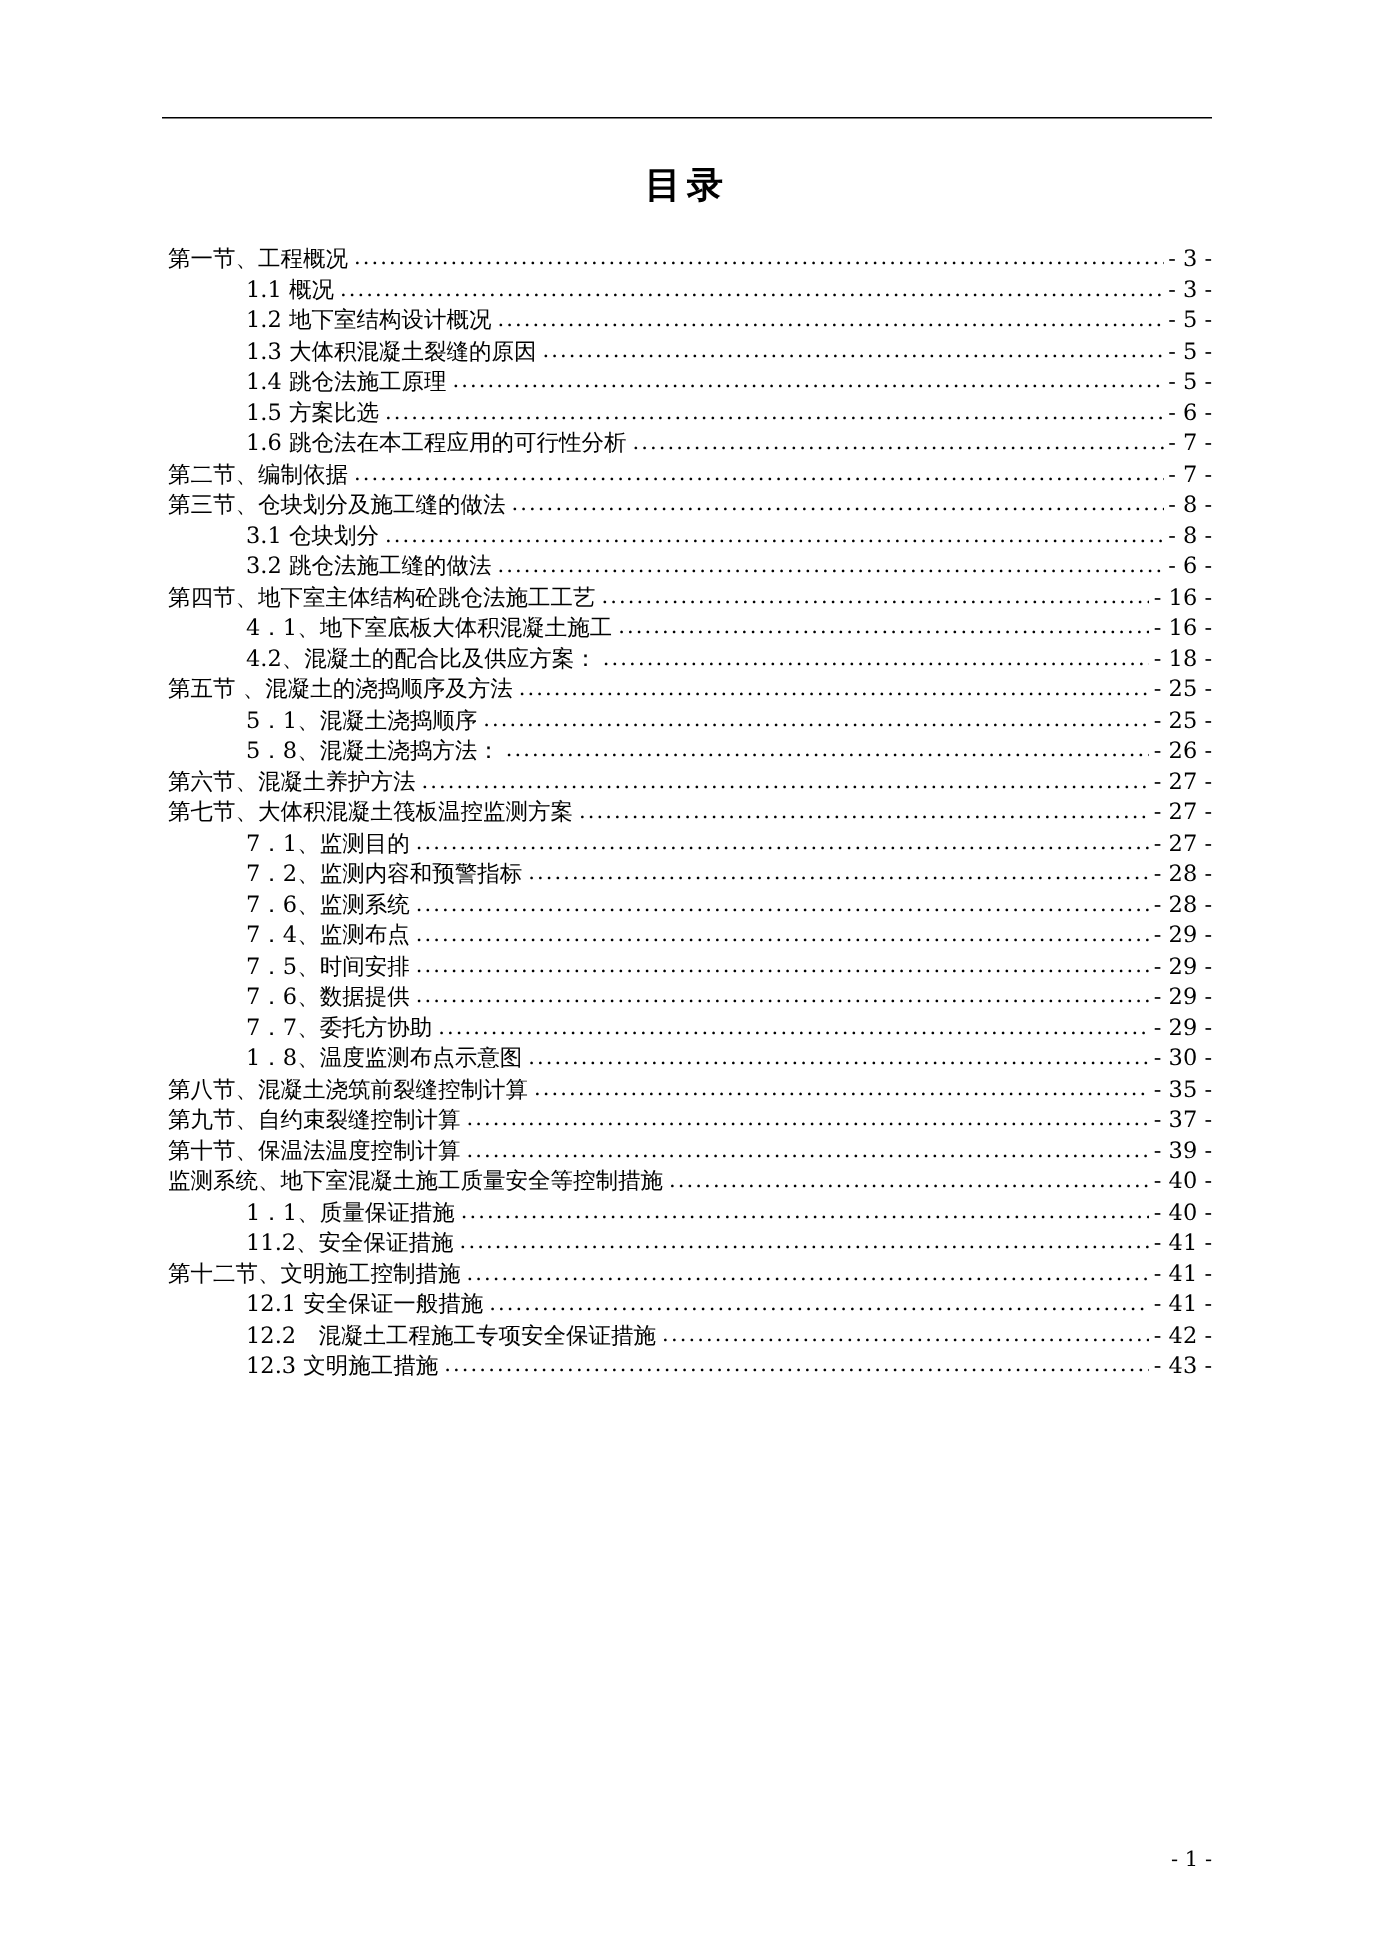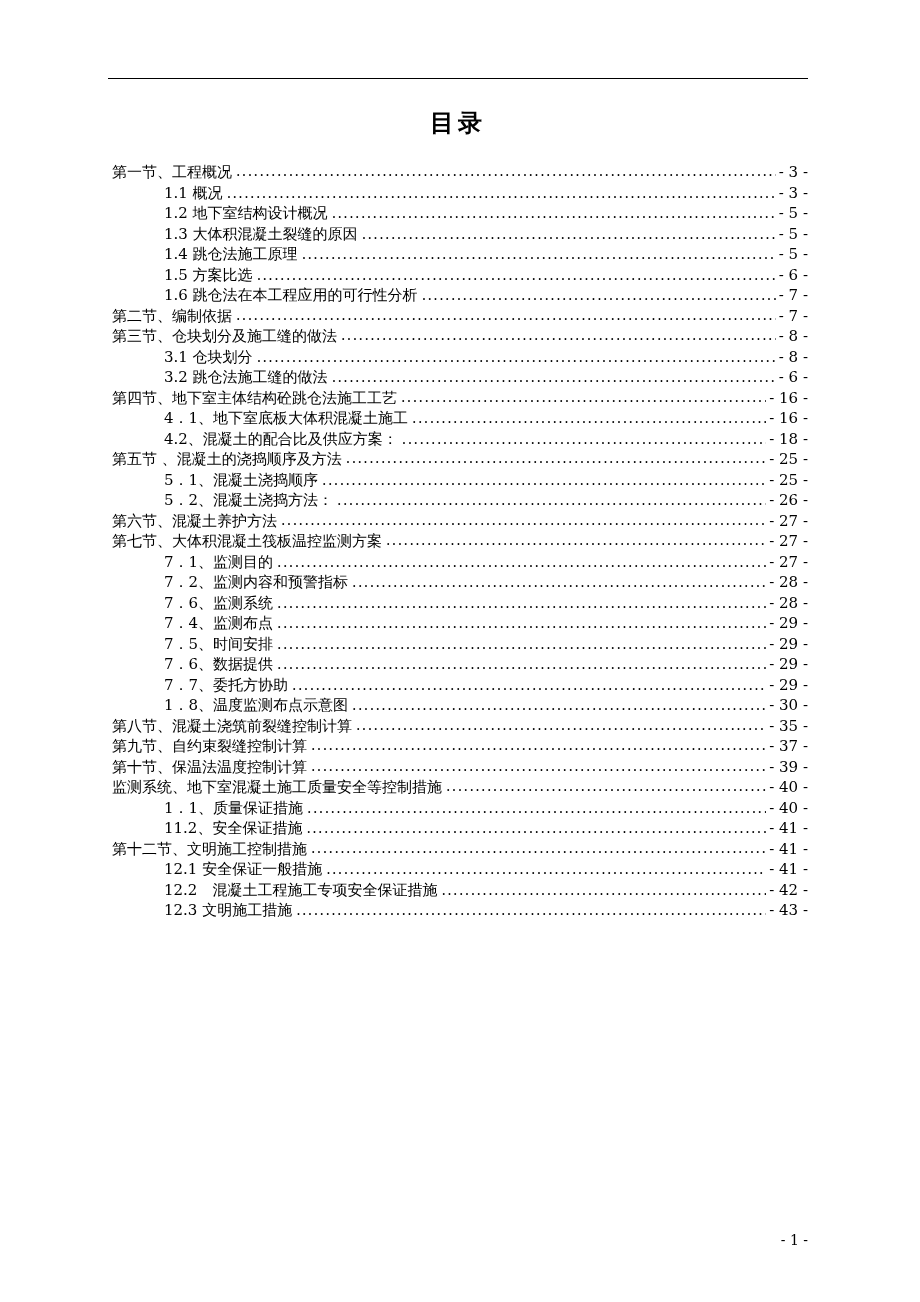--- a/index.html
+++ b/index.html
@@ -166,21 +166,21 @@
           <span class="label">第五节 、混凝土的浇捣顺序及方法</span>
           <span class="dots">...........................................................................................................................................</span>
           <span class="pageno">- 25 -</span>
         </li>
         <li class="toc-entry lvl2">
           <span class="label">5．1、混凝土浇捣顺序</span>
           <span class="dots">...........................................................................................................................................</span>
           <span class="pageno">- 25 -</span>
         </li>
         <li class="toc-entry lvl2">
-          <span class="label">5．2、混凝土浇捣方法：</span>
+          <span class="label">5．8、混凝土浇捣方法：</span>
           <span class="dots">...........................................................................................................................................</span>
           <span class="pageno">- 26 -</span>
         </li>
         <li class="toc-entry lvl1">
           <span class="label">第六节、混凝土养护方法</span>
           <span class="dots">...........................................................................................................................................</span>
           <span class="pageno">- 27 -</span>
         </li>
         <li class="toc-entry lvl1">
           <span class="label">第七节、大体积混凝土筏板温控监测方案</span>

